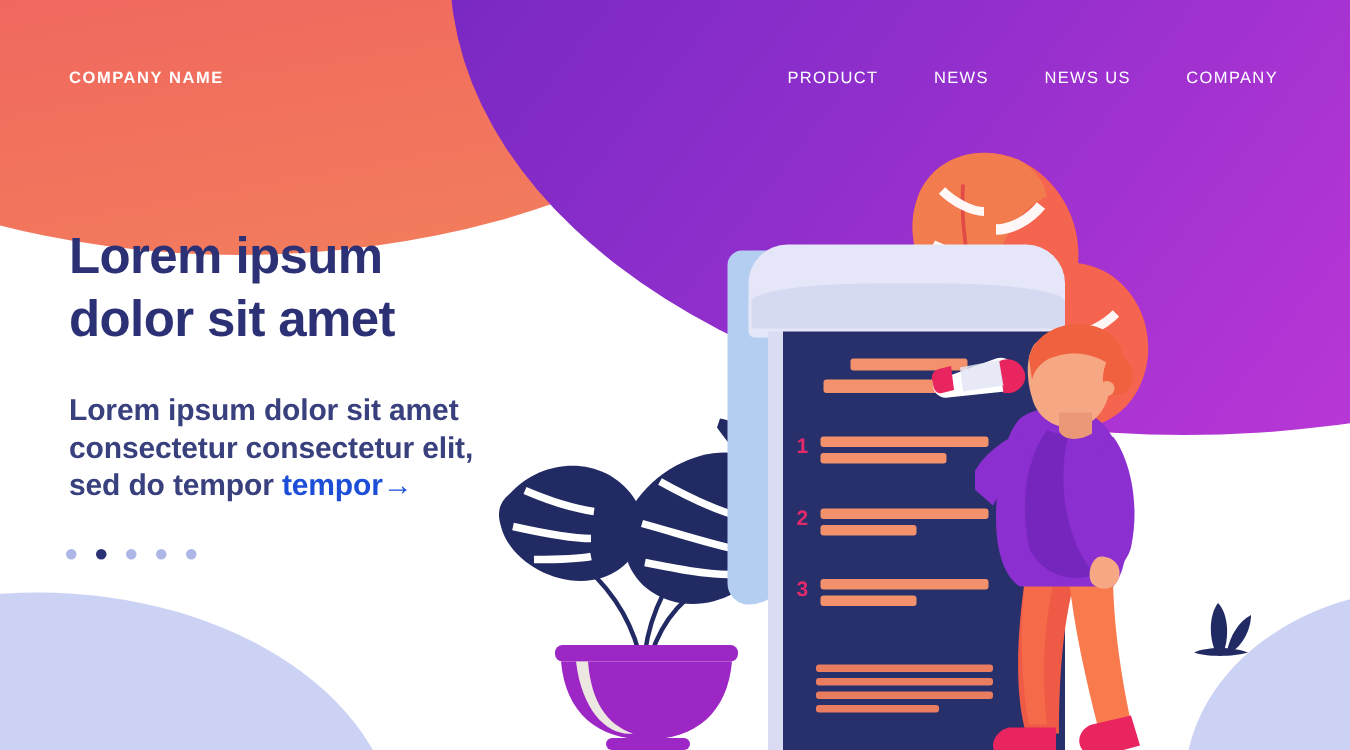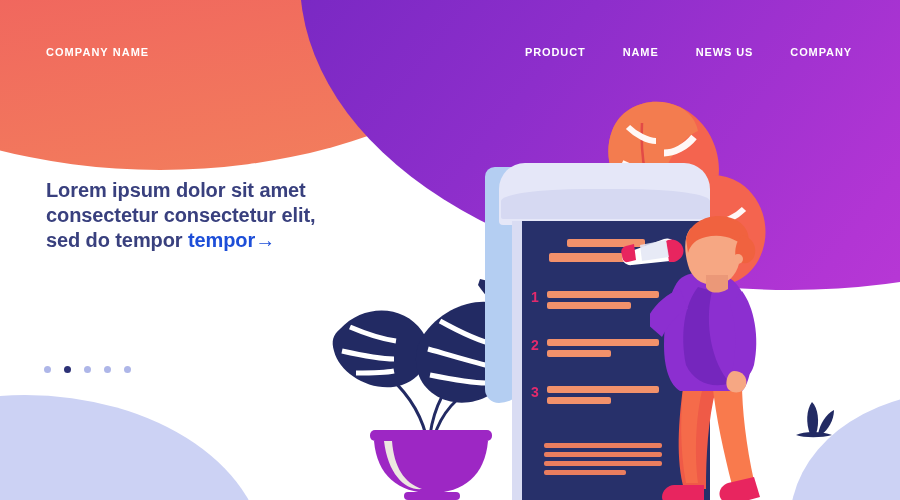--- a/index.html
+++ b/index.html
@@ -79,21 +79,21 @@
   .nav {
     position: absolute;
     right: 48px;
     top: 46px;
     display: flex;
     gap: 37px;
   }
   .nav-item {
     color: #ffffff;
     font-size: 11px;
-    font-weight: bold;
+    font-weight: normal;
     letter-spacing: 0.9px;
     text-decoration: none;
     cursor: pointer;
     white-space: nowrap;
   }
 
   
   .hero-copy {
     position: absolute;
     left: 46px;
@@ -230,27 +230,31 @@
     <div class="shape-pink"></div>
     <div class="shape-purple"></div>
     <div class="shape-periwinkle"></div>
     <div class="shape-periwinkle-2"></div>
   </div>
 
   <div class="topbar">
     <div class="brand">COMPANY NAME</div>
     <nav class="nav">
       <a class="nav-item">PRODUCT</a>
-      <a class="nav-item">NAME</a>
+      <a class="nav-item">NEWS</a>
       <a class="nav-item">NEWS US</a>
       <a class="nav-item">COMPANY</a>
     </nav>
   </div>
 
   <div class="hero-copy">
+    <h1 class="hero-title">
+      <span>Lorem ipsum</span><br>
+      <span>dolor sit amet</span>
+    </h1>
     <p class="hero-sub">
       <span>Lorem ipsum dolor sit amet</span><br>
       <span>consectetur consectetur elit,</span><br>
       <span>sed do tempor </span><a class="hero-link"><span>tempor</span><span class="arrow">→</span></a>
     </p>
   </div>
 
   <div class="dots">
     <span class="dot"></span>
     <span class="dot active"></span>

